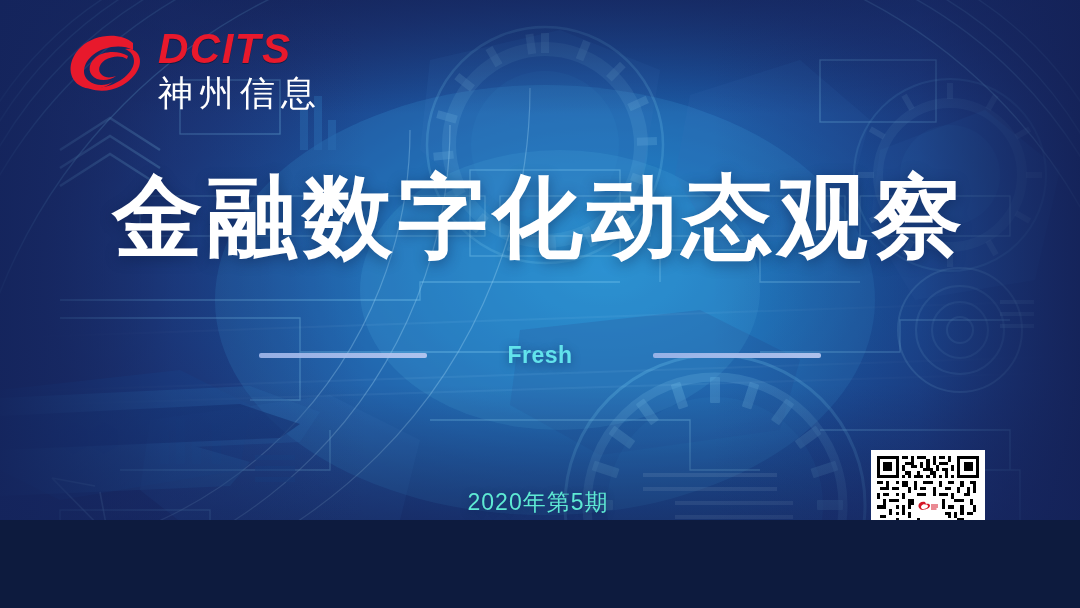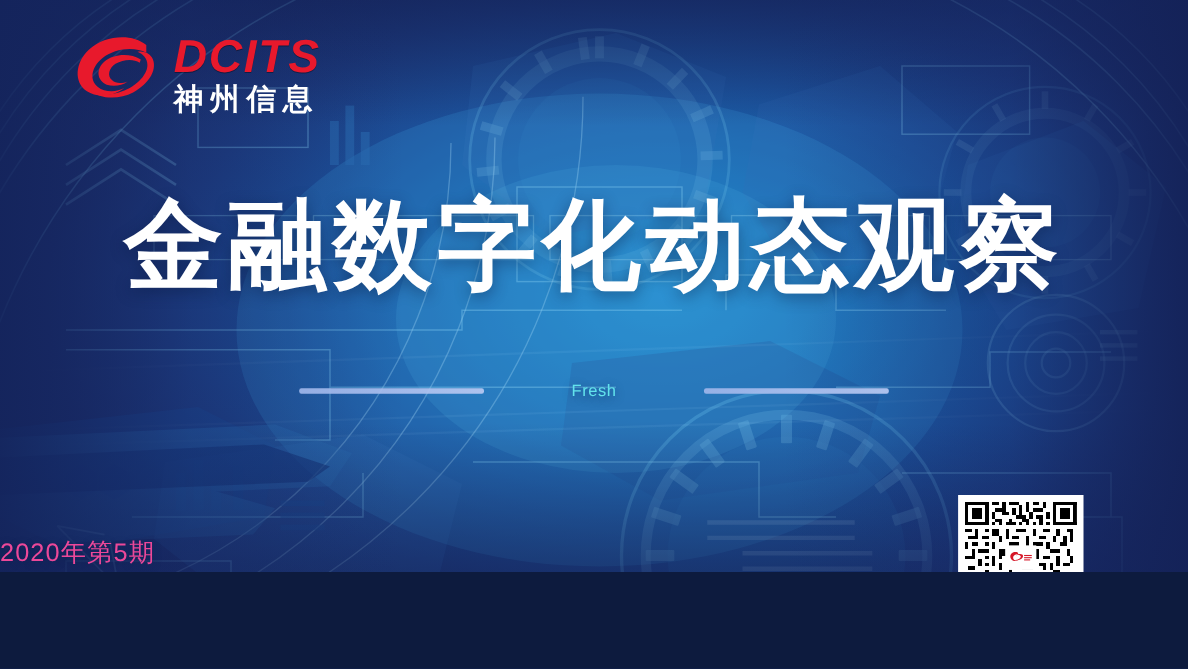--- a/index.html
+++ b/index.html
@@ -34,62 +34,63 @@
   }
   .logo-mark{width:86px;height:78px;flex:none;}
   .logo-words{display:flex;flex-direction:column;line-height:1;}
   .logo-en{
     font-size:42px;font-weight:bold;font-style:italic;
     letter-spacing:1.5px;color:#e8192c;
     text-shadow:0 1px 0 rgba(0,0,0,.35);
   }
   .logo-cn{
     margin-top:5px;
-    font-size:27px;font-weight:bold;color:#ffffff;
+    font-size:35px;font-weight:normal;color:#ffffff;
     letter-spacing:6px;
   }
 
   
   .title{
     position:absolute;left:0;right:0;top:176px;
     text-align:center;z-index:6;
     font-size:90px;font-weight:bold;color:#ffffff;
     letter-spacing:5px;
     line-height:1.08;
     text-shadow:0 3px 14px rgba(9,24,62,.45);
+    font-family:Liberation Mono, monospace;
   }
 
   
   .sub-row{
     position:absolute;left:0;right:0;top:338px;
     height:34px;
     display:flex;align-items:center;justify-content:center;
     gap:0;z-index:6;
   }
   .sub-line{
     width:168px;height:5px;flex:none;
     background:linear-gradient(90deg,#9fb6ea,#b9c9f2);
     border-radius:2px;
     opacity:.92;
   }
   .sub-line.left{margin-right:46px;}
   .sub-line.right{margin-left:46px;}
   .sub-word{
-    font-size:15px;font-weight:normal;color:#62e3ec;
+    font-size:23px;font-weight:bold;color:#62e3ec;
     letter-spacing:.5px;
     padding:0 34px;
     text-shadow:0 2px 8px rgba(10,40,80,.5);
     white-space:nowrap;
   }
 
   
   .issue{
     position:absolute;left:0;right:4px;top:487px;
-    text-align:left;z-index:6;
-    font-size:23px;color:#ec4899;font-weight:normal;
+    text-align:center;z-index:6;
+    font-size:23px;color:#5eead4;font-weight:normal;
     letter-spacing:1px;
     text-shadow:0 2px 8px rgba(10,30,70,.45);
   }
 
   
   .qr-wrap{
     position:absolute;left:871px;top:450px;
     width:114px;height:114px;
     background:#ffffff;
     padding:6px;

